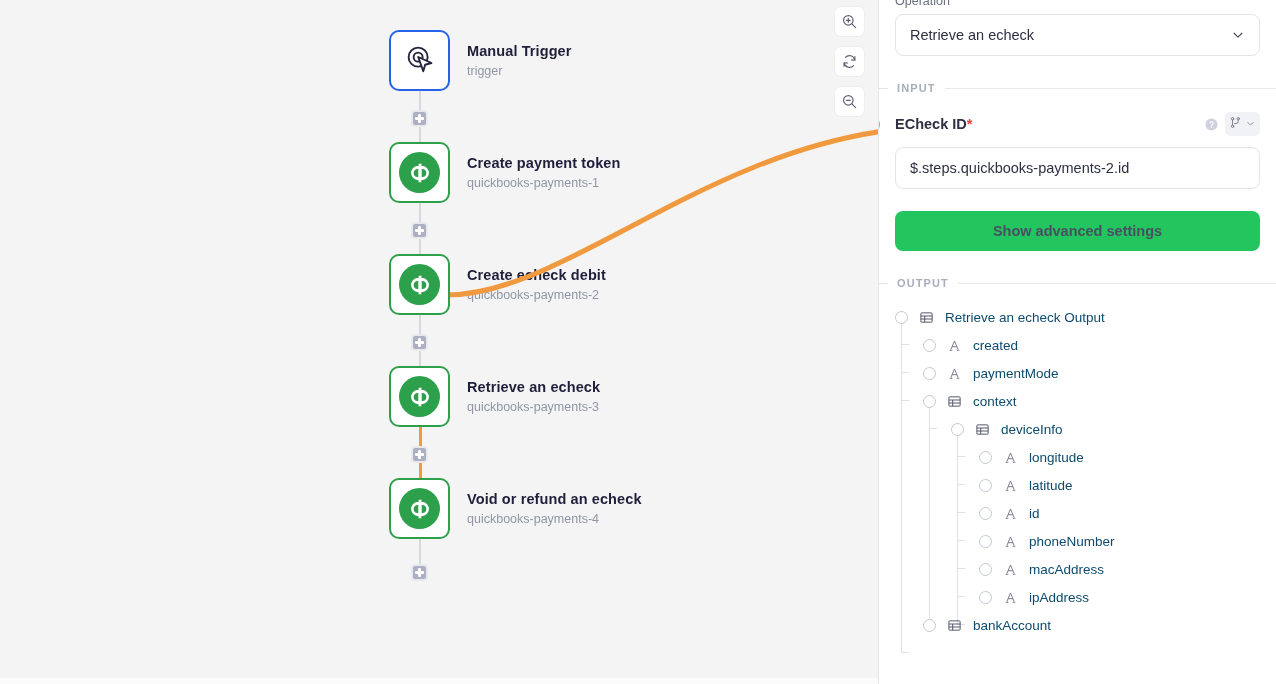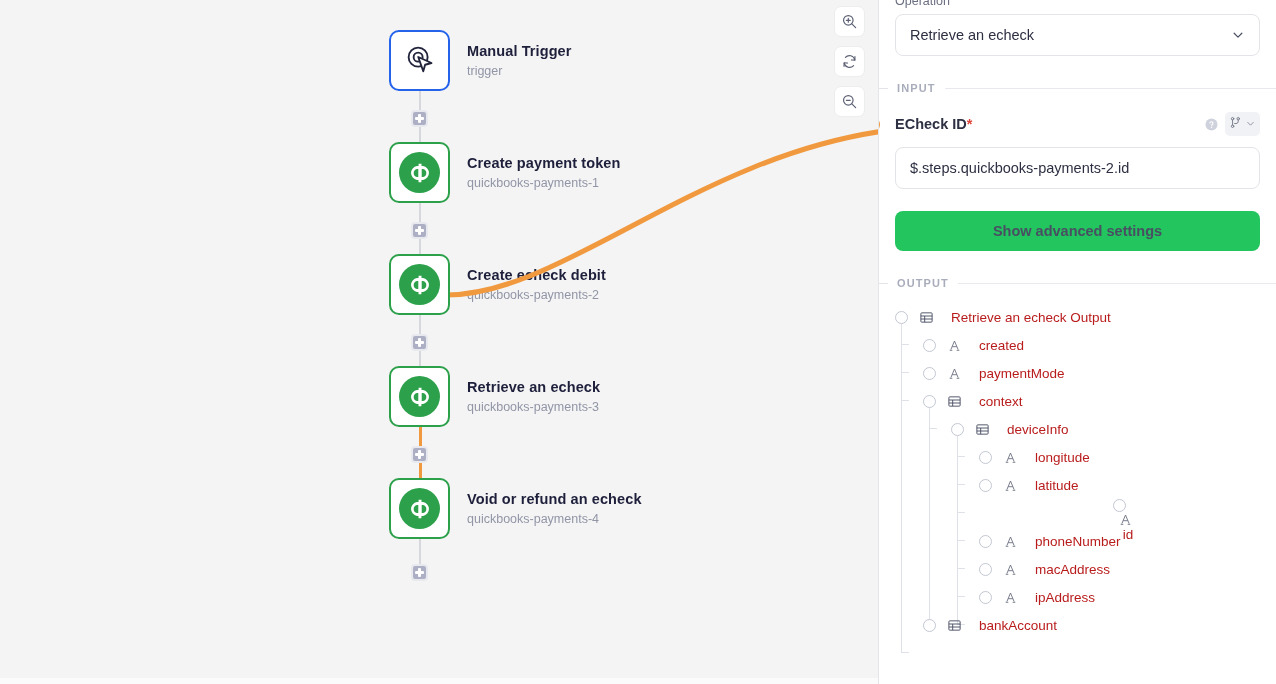--- a/index.html
+++ b/index.html
@@ -153,21 +153,21 @@
   .tree { margin-top: 14px; position: relative; }
   .tree-row {
     display: flex; align-items: center; height: 28px; position: relative;
     cursor: pointer;
   }
   .tree-row .sel {
     width: 13px; height: 13px; border-radius: 50%;
     border: 1.8px solid #c3c7d4; flex: 0 0 auto; background: #fff;
   }
   .type-icon { width: 15px; height: 15px; margin-left: 11px; flex: 0 0 auto; }
-  .tree-label { font-size: 13.5px; color: #b91c1c; margin-left: 17px; white-space: nowrap; }
+  .tree-label { font-size: 13.5px; color: #0c4a6e; margin-left: 11px; white-space: nowrap; }
   .guides { position: absolute; left: 0; top: 0; bottom: 0; width: 100%; pointer-events: none; }
 </style>
 </head>
 <body>
 
 <div class="app">
 
   <div class="canvas">
     <div class="canvas-bottom-strip"></div>
 
@@ -428,21 +428,21 @@
           <span class="tree-label">longitude</span>
         </div>
         <div class="tree-row" style="padding-left: 84px;">
           <span class="sel"></span>
           <span class="type-icon"><svg width="15" height="15" viewBox="0 0 20 20" fill="none" stroke="#6b6f80" stroke-width="1.2">
               <path d="M10 4 L5.2 15.4 M10 4 L14.8 15.4 M6.9 11.6 H13.1"></path>
               <path d="M3.6 16.4 H7.1 M12.9 16.4 H16.4"></path>
             </svg></span>
           <span class="tree-label">latitude</span>
         </div>
-        <div class="tree-row" style="padding-left: 84px; flex-direction: column;">
+        <div class="tree-row" style="padding-left: 84px;">
           <span class="sel"></span>
           <span class="type-icon"><svg width="15" height="15" viewBox="0 0 20 20" fill="none" stroke="#6b6f80" stroke-width="1.2">
               <path d="M10 4 L5.2 15.4 M10 4 L14.8 15.4 M6.9 11.6 H13.1"></path>
               <path d="M3.6 16.4 H7.1 M12.9 16.4 H16.4"></path>
             </svg></span>
           <span class="tree-label">id</span>
         </div>
         <div class="tree-row" style="padding-left: 84px;">
           <span class="sel"></span>
           <span class="type-icon"><svg width="15" height="15" viewBox="0 0 20 20" fill="none" stroke="#6b6f80" stroke-width="1.2">

